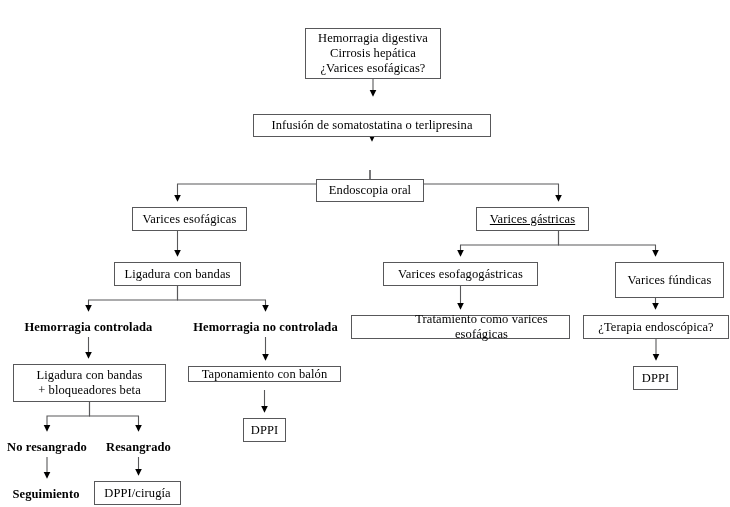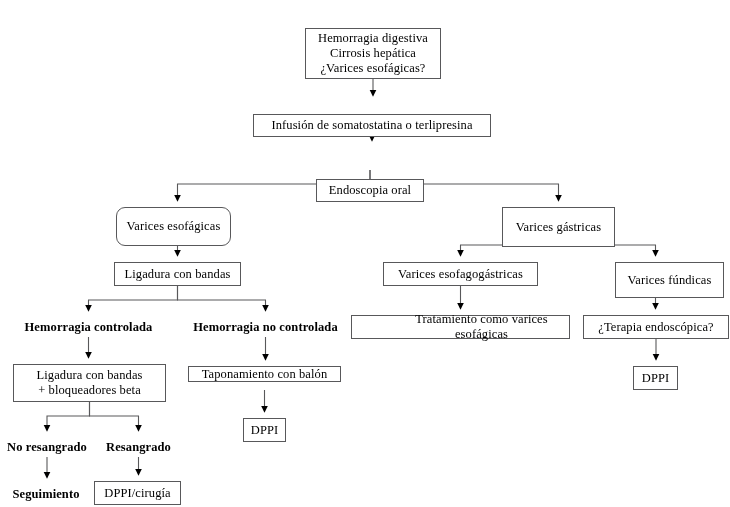--- a/index.html
+++ b/index.html
@@ -79,22 +79,22 @@
         <path d="M138.5,457 L138.5,472" marker-end="url(#arrowhead)"></path>
       </g>
   </svg>
 
   <div id="node-layer">
       <div class="node boxed" style="left: 305px; top: 28px; width: 136px; height: 51px;">Hemorragia digestiva
 Cirrosis hepática
 ¿Varices esofágicas?</div>
       <div class="node boxed" style="left: 253px; top: 102px; width: 238px; height: 23px; margin-top: 12px;">Infusión de somatostatina o terlipresina</div>
       <div class="node boxed" style="left: 316px; top: 147px; width: 108px; height: 23px; margin-top: 32px;">Endoscopia oral</div>
-      <div class="node boxed" style="left: 116px; top: 207px; width: 115px; height: 39px; border-radius: 9px;">Varices esofágicas</div>
-      <div class="node boxed" style="left: 502px; top: 207px; width: 113px; height: 40px;">Varices gástricas</div>
+      <div class="node boxed" style="left: 132px; top: 207px; width: 115px; height: 24px;">Varices esofágicas</div>
+      <div class="node boxed" style="left: 476px; top: 207px; width: 113px; height: 24px; text-decoration: underline;">Varices gástricas</div>
       <div class="node boxed" style="left: 114px; top: 262px; width: 127px; height: 24px;">Ligadura con bandas</div>
       <div class="node boxed" style="left: 383px; top: 262px; width: 155px; height: 24px;">Varices esofagogástricas</div>
       <div class="node boxed" style="left: 615px; top: 262px; width: 109px; height: 36px;">Varices fúndicas</div>
       <div class="node plain" style="left: 17px; top: 317px; width: 143px; height: 20px;">Hemorragia controlada</div>
       <div class="node plain" style="left: 187px; top: 317px; width: 157px; height: 20px;">Hemorragia no controlada</div>
       <div class="node boxed" style="left: 351px; top: 315px; width: 219px; height: 24px; padding-left: 42px;">Tratamiento como varices esofágicas</div>
       <div class="node boxed" style="left: 583px; top: 315px; width: 146px; height: 24px;">¿Terapia endoscópica?</div>
       <div class="node boxed" style="left: 13px; top: 364px; width: 153px; height: 38px;">Ligadura con bandas
 + bloqueadores beta</div>
       <div class="node boxed" style="left: 188px; top: 366px; width: 153px; height: 16px;">Taponamiento con balón</div>

